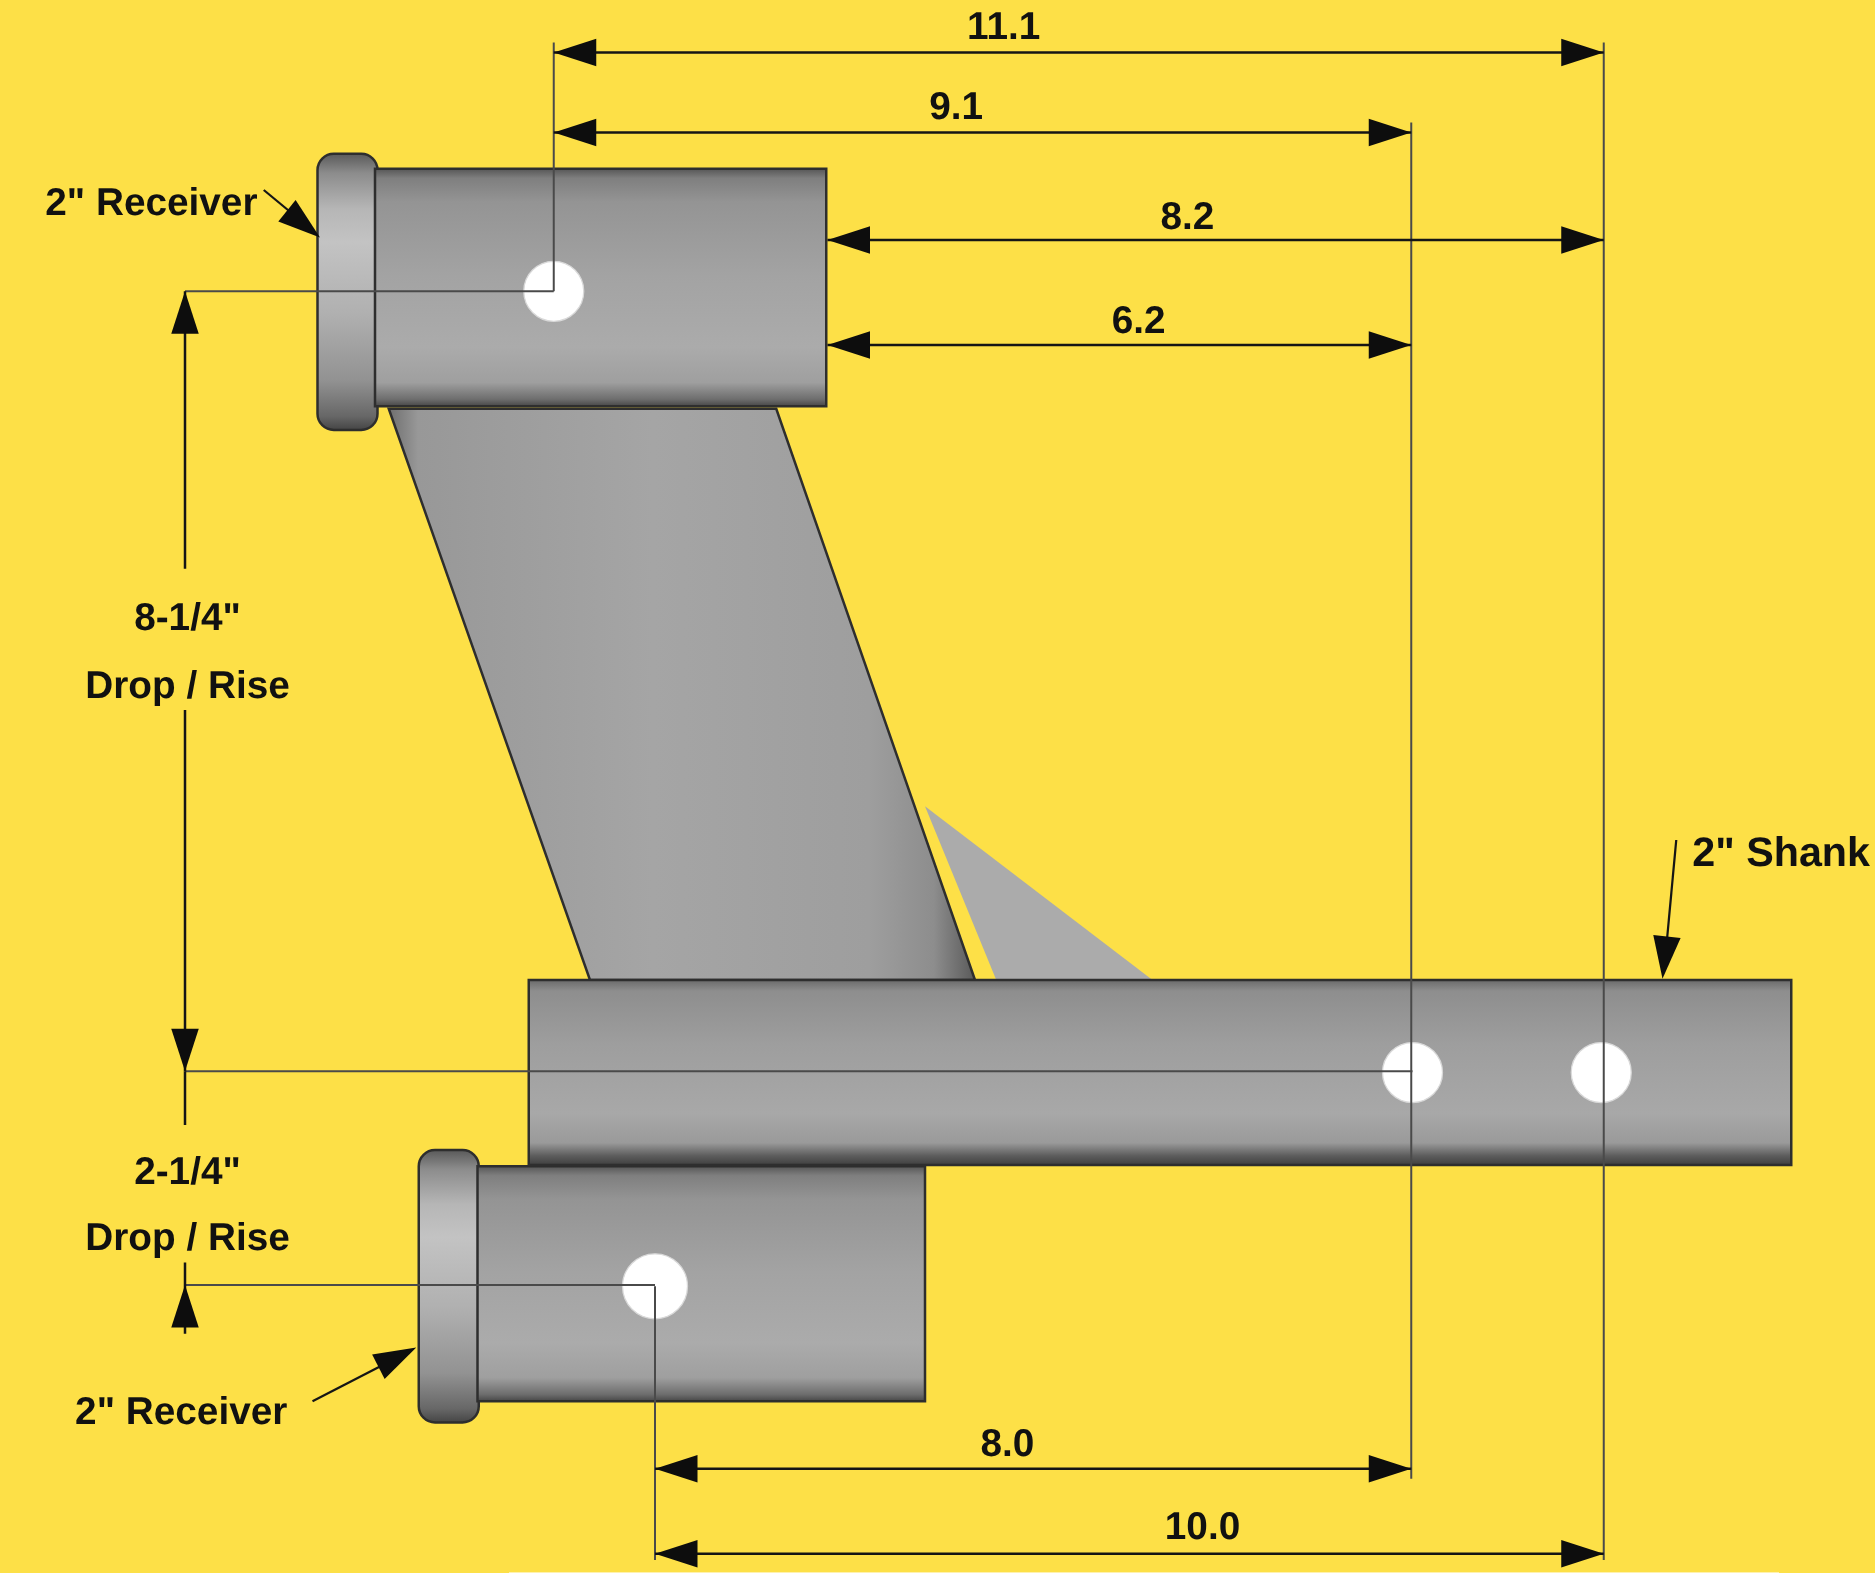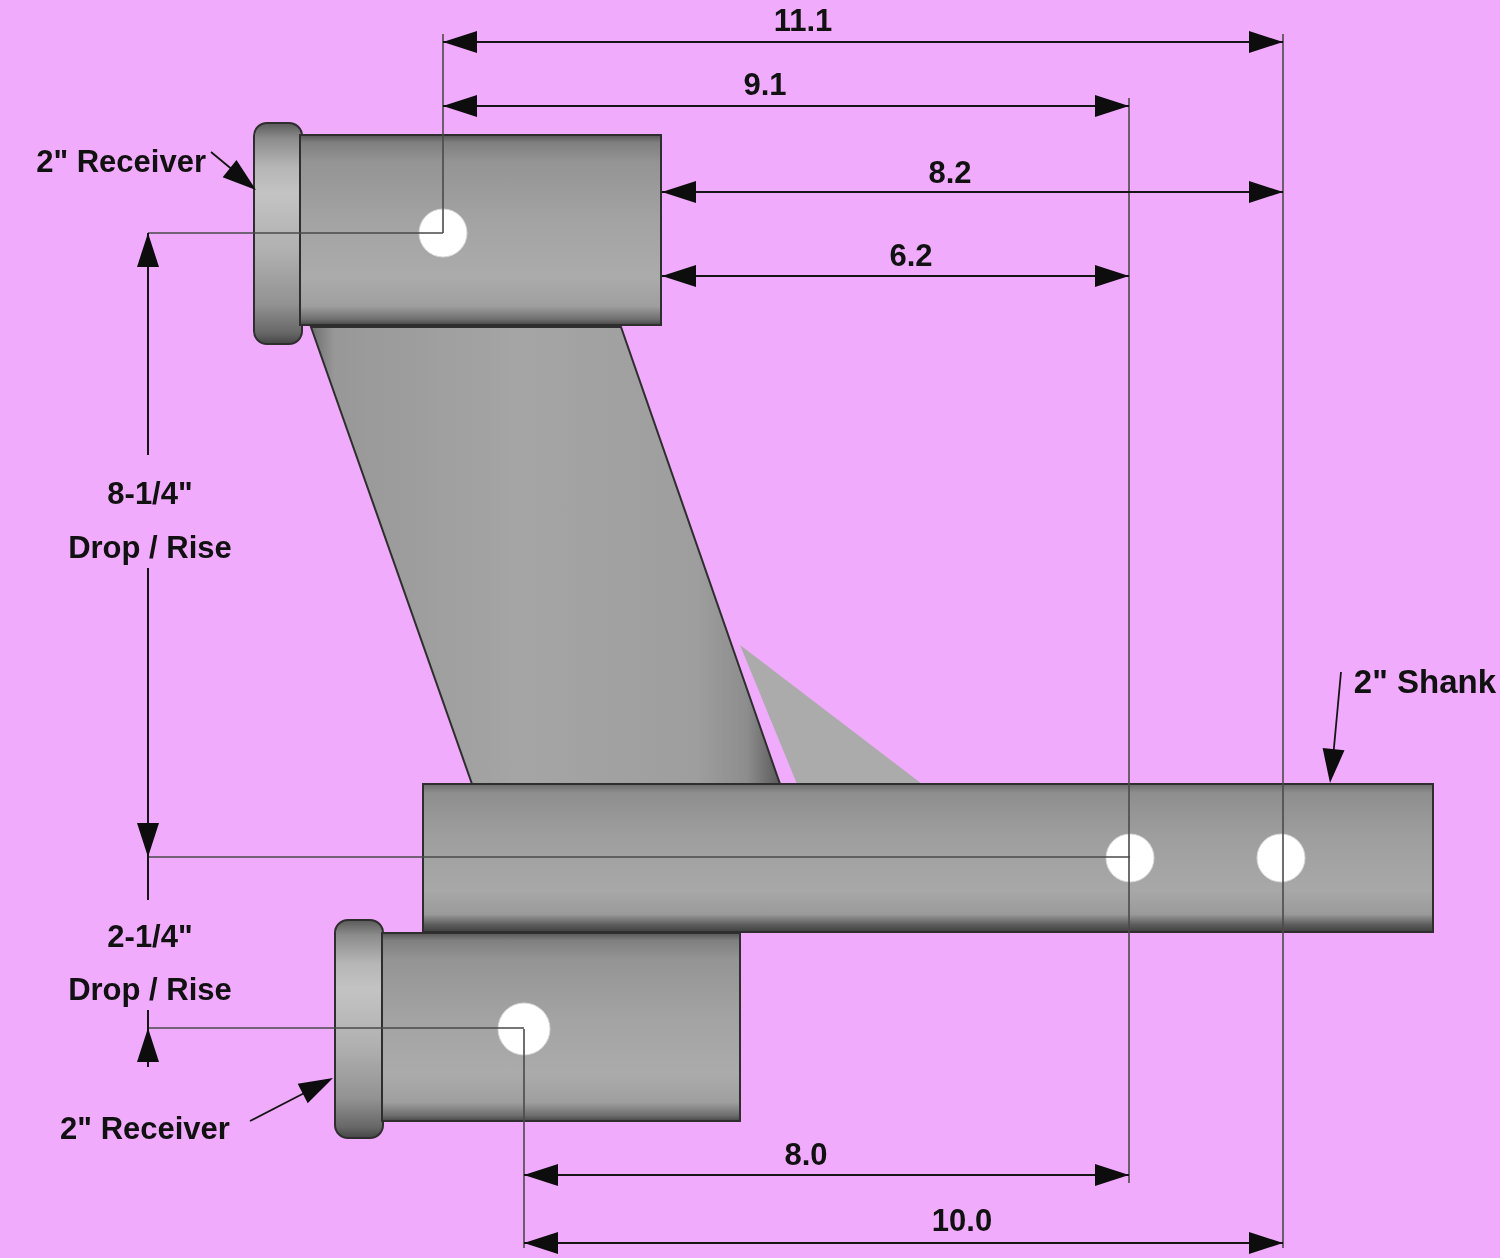--- a/index.html
+++ b/index.html
@@ -1,18 +1,18 @@
 <!DOCTYPE html>
 <html><head>
 <meta charset="utf-8">
 <style>
   html, body { margin: 0; padding: 0; background: #ffffff; }
   .stage {
     width: 1500px; height: 1258px; position: relative;
-    background: #f0abfc; overflow: hidden;
+    background: #fde047; overflow: hidden;
     font-family: "Liberation Sans", sans-serif;
   }
   svg { display: block; }
   text {
     font-family: "Liberation Sans", sans-serif;
     font-weight: bold;
     fill: #111111;
   }
   .dim-num { font-size: 31px; }
   .dim-cap { font-size: 31px; }

